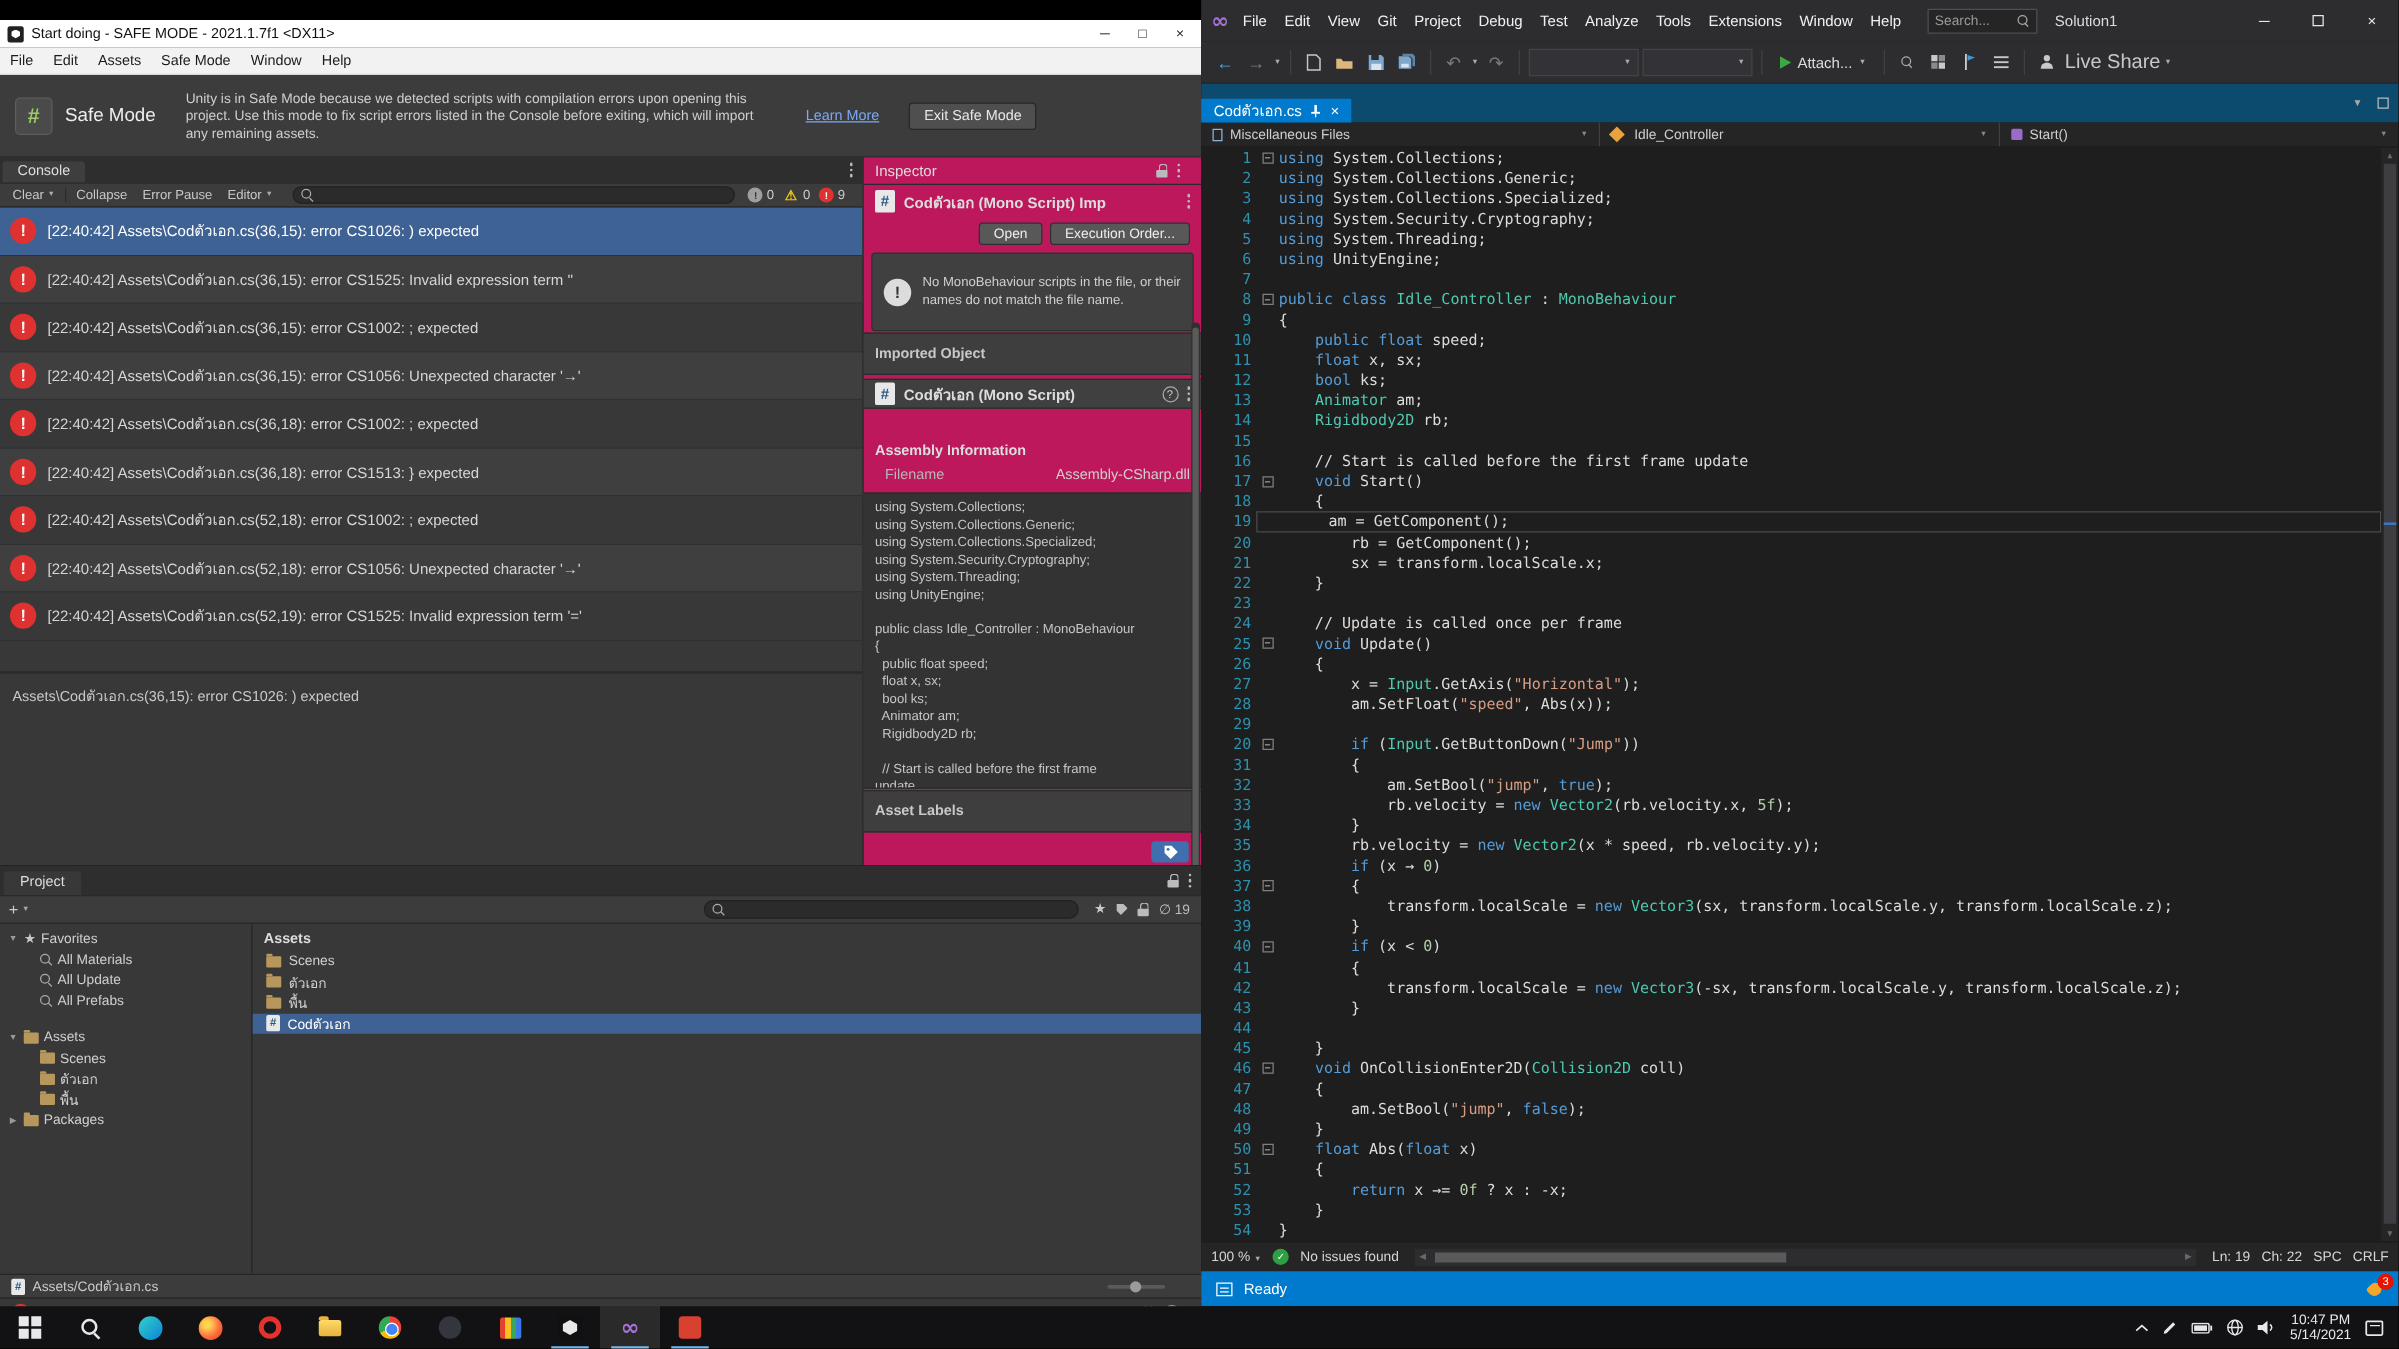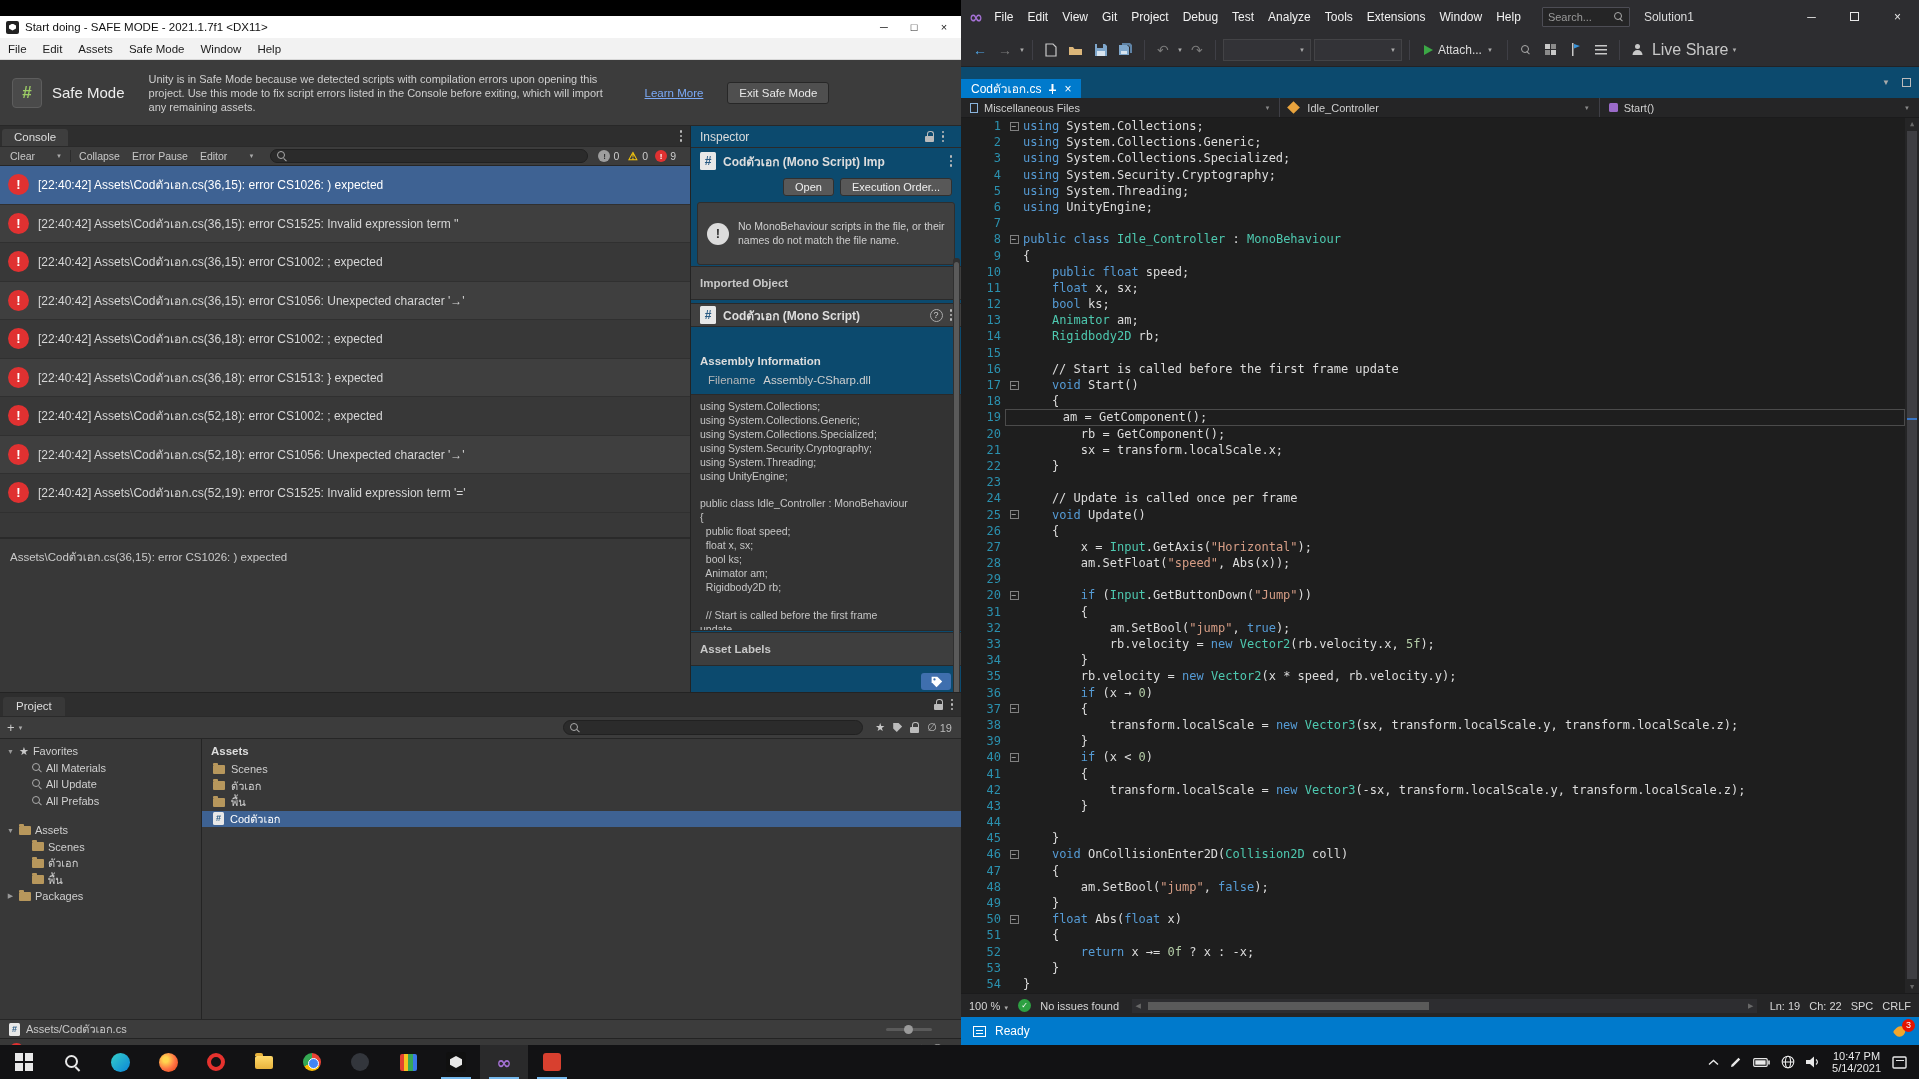--- a/index.html
+++ b/index.html
@@ -25,61 +25,61 @@
 .sm-exit{margin-left:24px;margin-right:14px;background:#4f4f4f;border:1px solid #272727;border-radius:3px;color:#e8e8e8;font-size:11.5px;padding:4px 11px;white-space:nowrap;}
 
 .u-main{position:absolute;top:110px;left:0;width:961px;height:566px;display:flex;}
 .u-console{width:691px;display:flex;flex-direction:column;border-right:1px solid #232323;background:#383838;}
 .c-tabrow{height:20px;background:#2e2e2e;display:flex;align-items:flex-end;padding-left:2px;}
 .c-tab{background:#3e3e3e;padding:2px 12px 3px;font-size:11.5px;color:#dddddd;border-radius:3px 3px 0 0;}
 .row-right{margin-left:auto;display:flex;align-items:center;gap:8px;padding-right:8px;height:100%;}
 .kebab{display:inline-flex;flex-direction:column;gap:2px;align-items:center;justify-content:center;}
 .kebab i{width:2.5px;height:2.5px;border-radius:50%;background:#bbb;display:block;}
 .c-toolbar{height:20px;background:#3c3c3c;border-top:1px solid #2a2a2a;border-bottom:1px solid #262626;display:flex;align-items:center;font-size:10.5px;color:#c8c8c8;padding:0 4px;}
-.c-tool{padding:0 6px;display:flex;align-items:center;gap:21px;white-space:nowrap;}
+.c-tool{padding:0 6px;display:flex;align-items:center;gap:3px;white-space:nowrap;}
 .car{font-size:6px;color:#aaa;}
 .c-sep{width:1px;height:12px;background:#2c2c2c;margin:0 2px;}
 .c-search{flex:1;height:14px;margin:0 10px;background:#2b2b2b;border:1px solid #212121;border-radius:7px;display:flex;align-items:center;padding:0 6px;}
 .mag{width:10px;height:10px;position:relative;display:inline-block;flex:none;}
 .mag::before{content:"";position:absolute;left:0;top:0;width:6px;height:6px;border:1.3px solid #aaa;border-radius:50%;}
 .mag::after{content:"";position:absolute;left:6.5px;top:6.5px;width:4px;height:1.3px;background:#aaa;transform:rotate(45deg);transform-origin:0 0;}
 .c-counts{display:flex;align-items:center;gap:3px;padding-right:6px;}
 .cnt-ic{width:12px;height:12px;border-radius:50%;font-size:8px;font-weight:bold;display:flex;align-items:center;justify-content:center;}
 .ic-info{background:#9e9e9e;color:#333;}
 .ic-warn{background:none;color:#f1c40f;font-size:11px;width:13px;}
 .ic-err{background:#e03131;color:#fff;}
 .cnt-n{font-size:10.5px;color:#ccc;margin-right:4px;}
 .c-list{height:371px;overflow:hidden;}
 .c-row{height:38.5px;display:flex;align-items:center;gap:9px;padding:0 8px;border-bottom:1px solid #303030;font-size:12px;color:#d6d6d6;}
 .c-row:nth-child(even){background:#3f3f3f;}
 .c-row.sel{background:#3e6293;color:#ffffff;}
 .err-badge{width:21px;height:21px;min-width:21px;border-radius:50%;background:#e03131;color:#fff;font-weight:bold;font-size:13px;display:flex;align-items:center;justify-content:center;}
 .c-row-text{white-space:nowrap;overflow:hidden;}
 .c-detail{flex:1;border-top:2px solid #2a2a2a;padding:9px 10px;font-size:11.5px;color:#c9c9c9;}
 
-.u-inspector{flex:1;position:relative;background:#0c4a6e;font-size:11.5px;overflow:hidden;}
+.u-inspector{flex:1;position:relative;background:#be185d;font-size:11.5px;overflow:hidden;}
 .i-header{height:22px;border-bottom:1px solid #2a2a2a;display:flex;align-items:center;padding:0 9px;color:#dddddd;font-size:12px;}
 .lockic{width:9px;height:11px;position:relative;display:inline-block;}
 .lockic::before{content:"";position:absolute;top:0;left:2px;width:5px;height:5px;border:1.2px solid #bbb;border-bottom:none;border-radius:3px 3px 0 0;}
 .lockic::after{content:"";position:absolute;bottom:0;left:0;width:9px;height:6px;background:#bbb;border-radius:1px;}
 .i-script-row{height:26px;display:flex;align-items:center;gap:7px;padding:0 9px;}
 .scripticon{width:11px;height:13px;min-width:11px;background:#e8e8e8;border-radius:1.5px;color:#2a5b84;font-size:9px;font-weight:bold;text-align:center;line-height:13px;display:inline-block;}
 .scripticon.big{width:16px;height:18px;min-width:16px;font-size:12px;line-height:18px;}
 .i-script-title{font-weight:bold;color:#ddd;font-size:12px;white-space:nowrap;overflow:hidden;flex:1;}
 .i-btnrow{height:26px;display:flex;align-items:center;justify-content:flex-end;gap:6px;padding:0 9px;}
 .u-btn{background:#585858;border:1px solid #303030;border-radius:3px;color:#eee;font-size:11px;padding:2px 11px;white-space:nowrap;}
 .i-infobox{margin:2px 6px 0;height:63px;background:#404040;border:1px solid #2e2e2e;border-radius:3px;display:flex;align-items:center;gap:9px;padding:0 9px;}
 .info-circle{width:22px;height:22px;min-width:22px;border-radius:50%;background:#dcdcdc;color:#333;font-weight:bold;font-size:13px;display:flex;align-items:center;justify-content:center;}
 .i-info-text{font-size:10.5px;color:#cfcfcf;line-height:13.5px;}
 .i-secbar{height:22px;margin-top:1px;background:#3e3e3e;border-top:1px solid #2a2a2a;border-bottom:1px solid #2a2a2a;display:flex;align-items:center;padding:16px 9px;color:#c8c8c8;font-size:11.5px;font-weight:bold;}
 .i-script2{height:24px;margin-top:3px;background:#404040;border-top:1px solid #2a2a2a;border-bottom:1px solid #2a2a2a;display:flex;align-items:center;gap:7px;padding:0 9px;}
 .helpq{width:13px;height:13px;border-radius:50%;border:1px solid #aaa;color:#ccc;font-size:9px;display:flex;align-items:center;justify-content:center;}
 .i-asm{margin-top:28px;padding:0 9px;}
 .i-asm-h{font-weight:bold;color:#ddd;font-size:11.5px;}
-.i-asm-row{margin-top:7px;display:flex;color:#b8b8b8;font-size:11.5px;padding-left:8px;}
+.i-asm-row{margin-top:7px;display:flex;justify-content:space-between;color:#b8b8b8;font-size:11.5px;padding-left:8px;}
 .i-asm-val{color:#cfcfcf;white-space:nowrap;overflow:hidden;margin-left:8px;}
 .i-preview{margin-top:8px;height:237px;overflow:hidden;background:#333333;border-top:1px solid #2a2a2a;border-bottom:1px solid #2a2a2a;padding:5px 9px;}
 .prev-line{font-size:10.5px;line-height:13.9px;color:#c6c6c6;white-space:pre;}
 .i-tagbtn{margin:7px 10px 0 auto;width:30px;height:17px;background:#3f6fae;border-radius:3px;display:flex;align-items:center;justify-content:center;}
 .i-scrollbar{position:absolute;right:1px;top:132px;width:7px;height:478px;background:#303030;border-radius:3px;}
 .i-scrollbar .thumb{position:absolute;left:1px;top:4px;width:5px;height:440px;background:#5a5a5a;border-radius:3px;}
 
 .u-project{position:absolute;top:676px;left:0;width:961px;height:346px;border-top:1px solid #232323;display:flex;flex-direction:column;background:#383838;}
 .p-tabrow{height:23px;background:#2e2e2e;display:flex;align-items:flex-end;padding-left:3px;}
 .p-tab{background:#383838;padding:3px 13px 4px;font-size:11.5px;color:#dddddd;border-radius:3px 3px 0 0;display:flex;align-items:center;gap:5px;}

